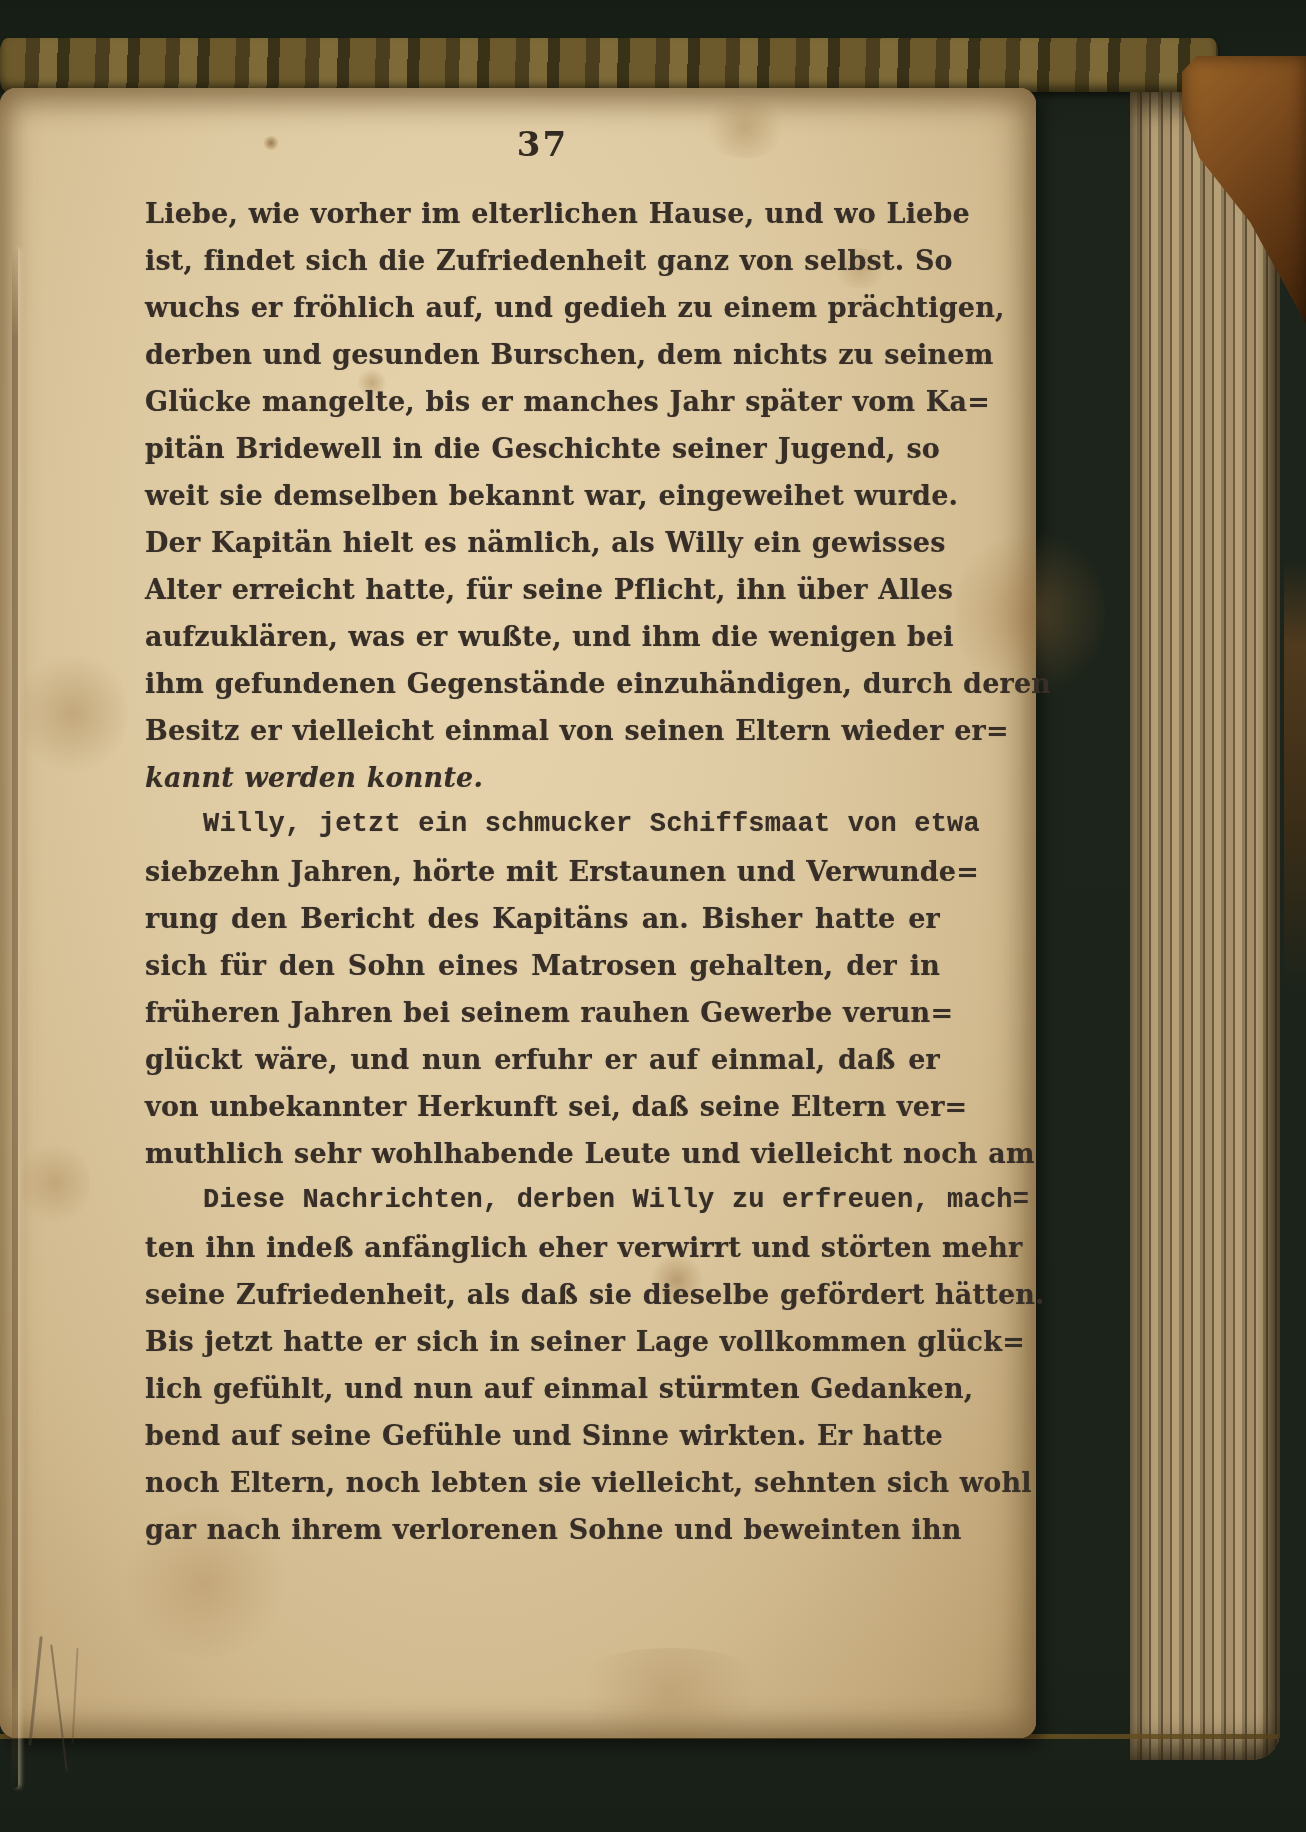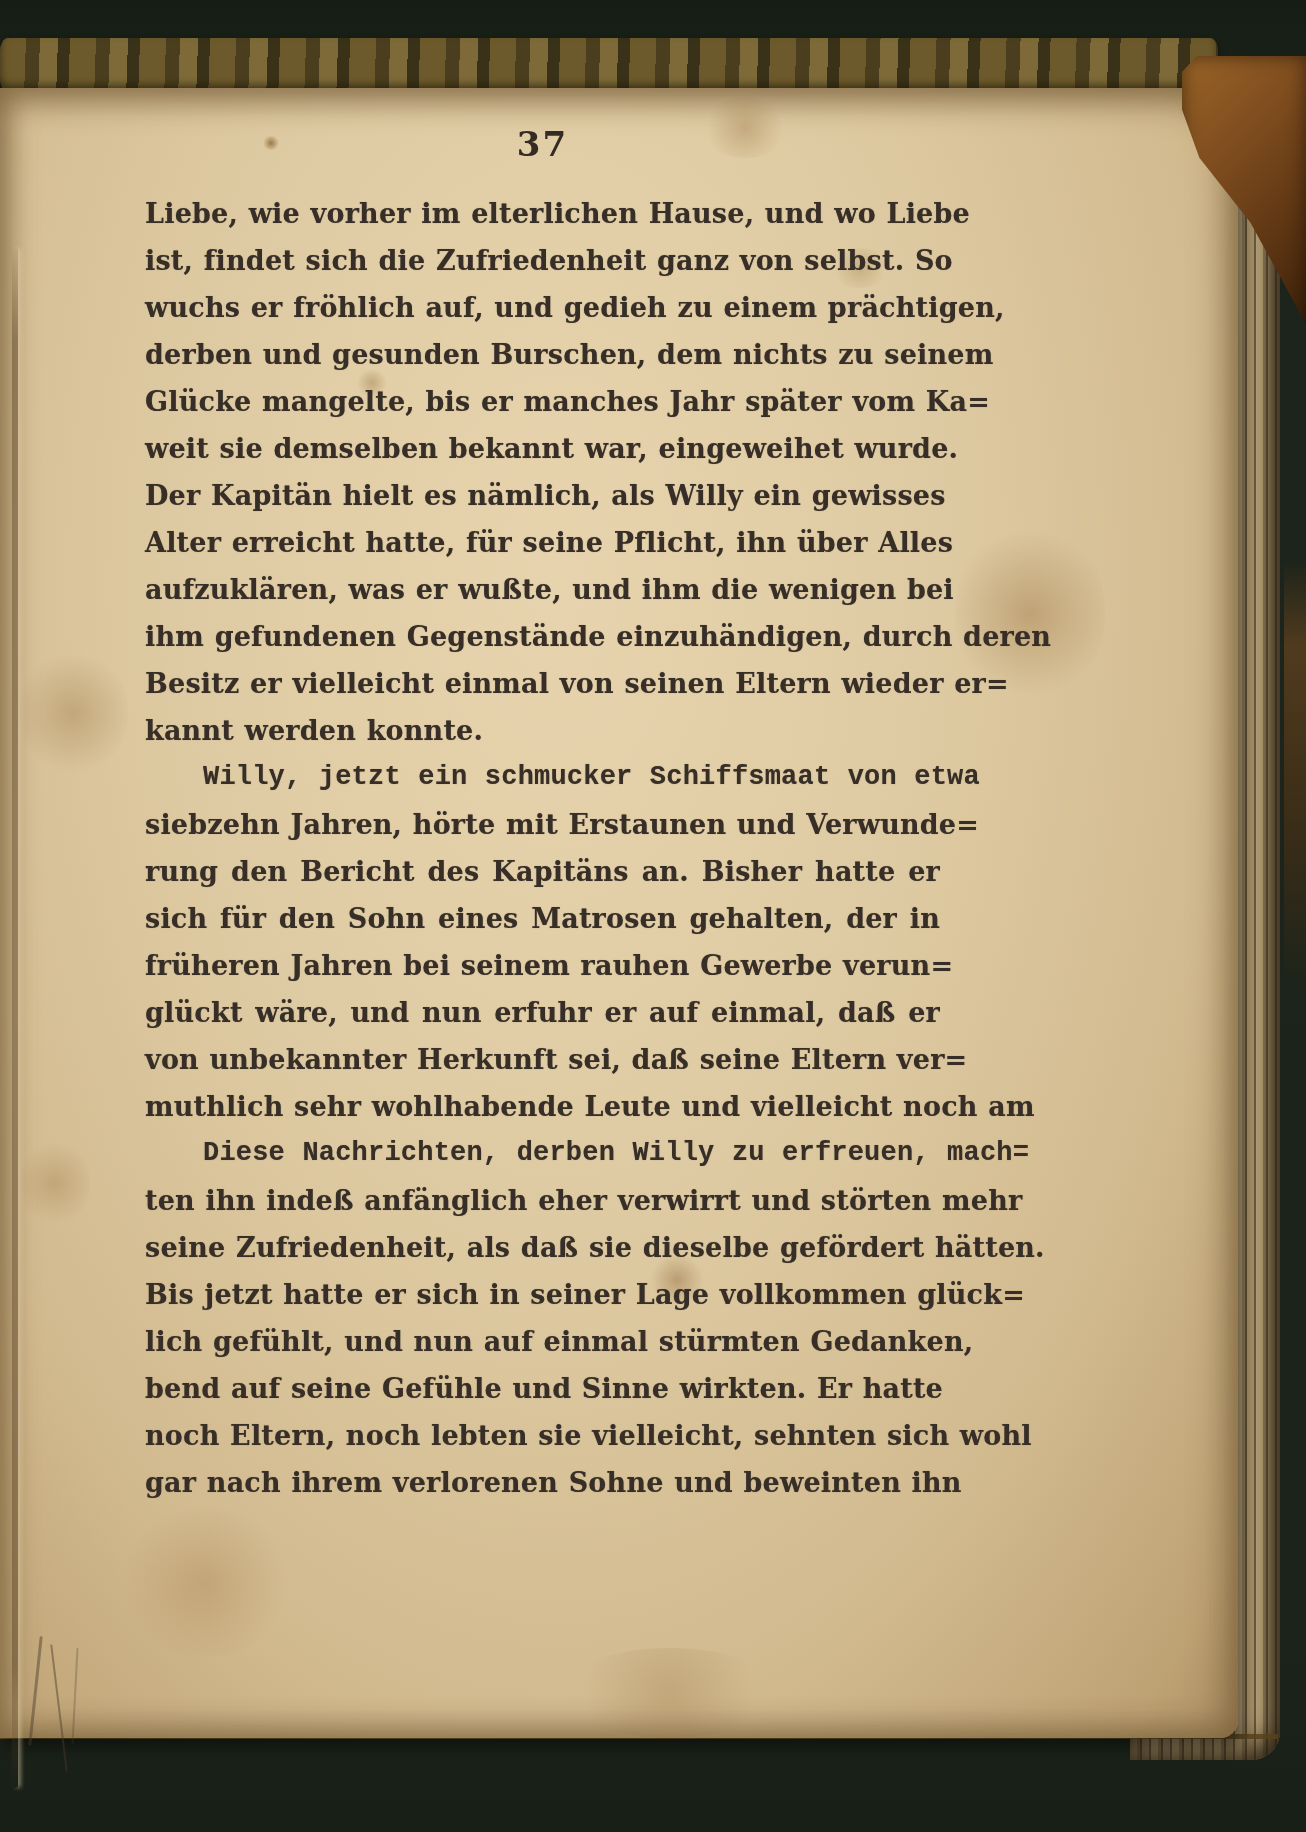--- a/index.html
+++ b/index.html
@@ -30,28 +30,29 @@
     background:linear-gradient(135deg,#9a6428 0%,#7b4a1d 40%,#532f10 80%,#3c210a 100%);
     clip-path:polygon(12% 0,100% 0,100% 100%,55% 62%,14% 38%,0 20%,0 6%);
     box-shadow:inset 0 0 18px rgba(20,12,4,.6);
   }
   .leather-patch-mid{
     position:absolute;left:1284px;top:560px;width:22px;height:430px;z-index:1;
     background:linear-gradient(180deg,rgba(122,77,32,.0),rgba(122,77,32,.55) 20%,rgba(90,55,20,.5) 60%,rgba(122,77,32,0));
   }
   
   .page{
-    position:absolute;left:0;top:88px;width:1238px;height:1650px;z-index:2;
+    position:absolute;left:0;top:88px;width:1036px;height:1650px;z-index:2;
     background:radial-gradient(ellipse at 45% 30%,#e7d4ae 0%,#decaa2 40%,#d2ba8f 70%,#bda274 92%,#ab8f63 100%);
     border-top-right-radius:58px;border-bottom-right-radius:18px;
     box-shadow:inset -16px 0 34px rgba(120,95,58,.45),
                inset 0 16px 28px rgba(115,90,52,.5),
                inset 0 -14px 26px rgba(120,95,58,.4),
                inset 14px 0 26px rgba(125,100,62,.35),
                6px 8px 14px rgba(0,0,0,.45);
+    border-radius:16px;
   }
   .bottom-line{
     position:absolute;left:0;top:1734px;width:1278px;height:5px;z-index:2;
     background:linear-gradient(90deg,#6b531f,#8a6c2c 30%,#7d6128 70%,#55401a);
     opacity:.85;
   }
   
   .crease-left{
     position:absolute;left:12px;top:160px;width:6px;height:1540px;
     background:linear-gradient(180deg,rgba(95,72,44,0) 0,rgba(95,72,44,.5) 6%,rgba(95,72,44,.42) 50%,rgba(95,72,44,.5) 92%,rgba(95,72,44,0) 100%);
@@ -84,21 +85,21 @@
   .text-block{
     position:absolute;left:145px;top:102px;width:795px;color:#372f27;
   }
   .line{
     font-size:27px;font-weight:bold;line-height:47px;height:47px;
     text-align:justify;text-align-last:justify;white-space:nowrap;
     letter-spacing:.2px;word-spacing:1px;
     text-shadow:0 0 1px rgba(55,47,39,.4);
   }
   .line.indent{text-indent:58px;font-family:Liberation Mono, monospace;}
-  .line.end{text-align-last:left;}
+  .line.end{text-align-last:left;font-style:italic;}
 </style>
 </head>
 <body>
 
 <div class="top-band"></div>
 <div class="fore-edge"></div>
 <div class="leather-patch-mid"></div>
 <div class="bottom-line"></div>
 
 <div class="page">
@@ -117,20 +118,21 @@
   <div class="crease-mark cm2"></div>
   <div class="crease-mark cm3"></div>
 
   <div class="page-number">37</div>
   <div class="text-block" id="text-block">
       <div class="line">Liebe, wie vorher im elterlichen Hause, und wo Liebe</div>
       <div class="line">ist, findet sich die Zufriedenheit ganz von selbst. So</div>
       <div class="line">wuchs er fröhlich auf, und gedieh zu einem prächtigen,</div>
       <div class="line">derben und gesunden Burschen, dem nichts zu seinem</div>
       <div class="line">Glücke mangelte, bis er manches Jahr später vom Ka=</div>
+      <div class="line">pitän Bridewell in die Geschichte seiner Jugend, so</div>
       <div class="line">weit sie demselben bekannt war, eingeweihet wurde.</div>
       <div class="line">Der Kapitän hielt es nämlich, als Willy ein gewisses</div>
       <div class="line">Alter erreicht hatte, für seine Pflicht, ihn über Alles</div>
       <div class="line">aufzuklären, was er wußte, und ihm die wenigen bei</div>
       <div class="line">ihm gefundenen Gegenstände einzuhändigen, durch deren</div>
       <div class="line">Besitz er vielleicht einmal von seinen Eltern wieder er=</div>
       <div class="line end">kannt werden konnte.</div>
       <div class="line indent">Willy, jetzt ein schmucker Schiffsmaat von etwa</div>
       <div class="line">siebzehn Jahren, hörte mit Erstaunen und Verwunde=</div>
       <div class="line">rung den Bericht des Kapitäns an. Bisher hatte er</div>

